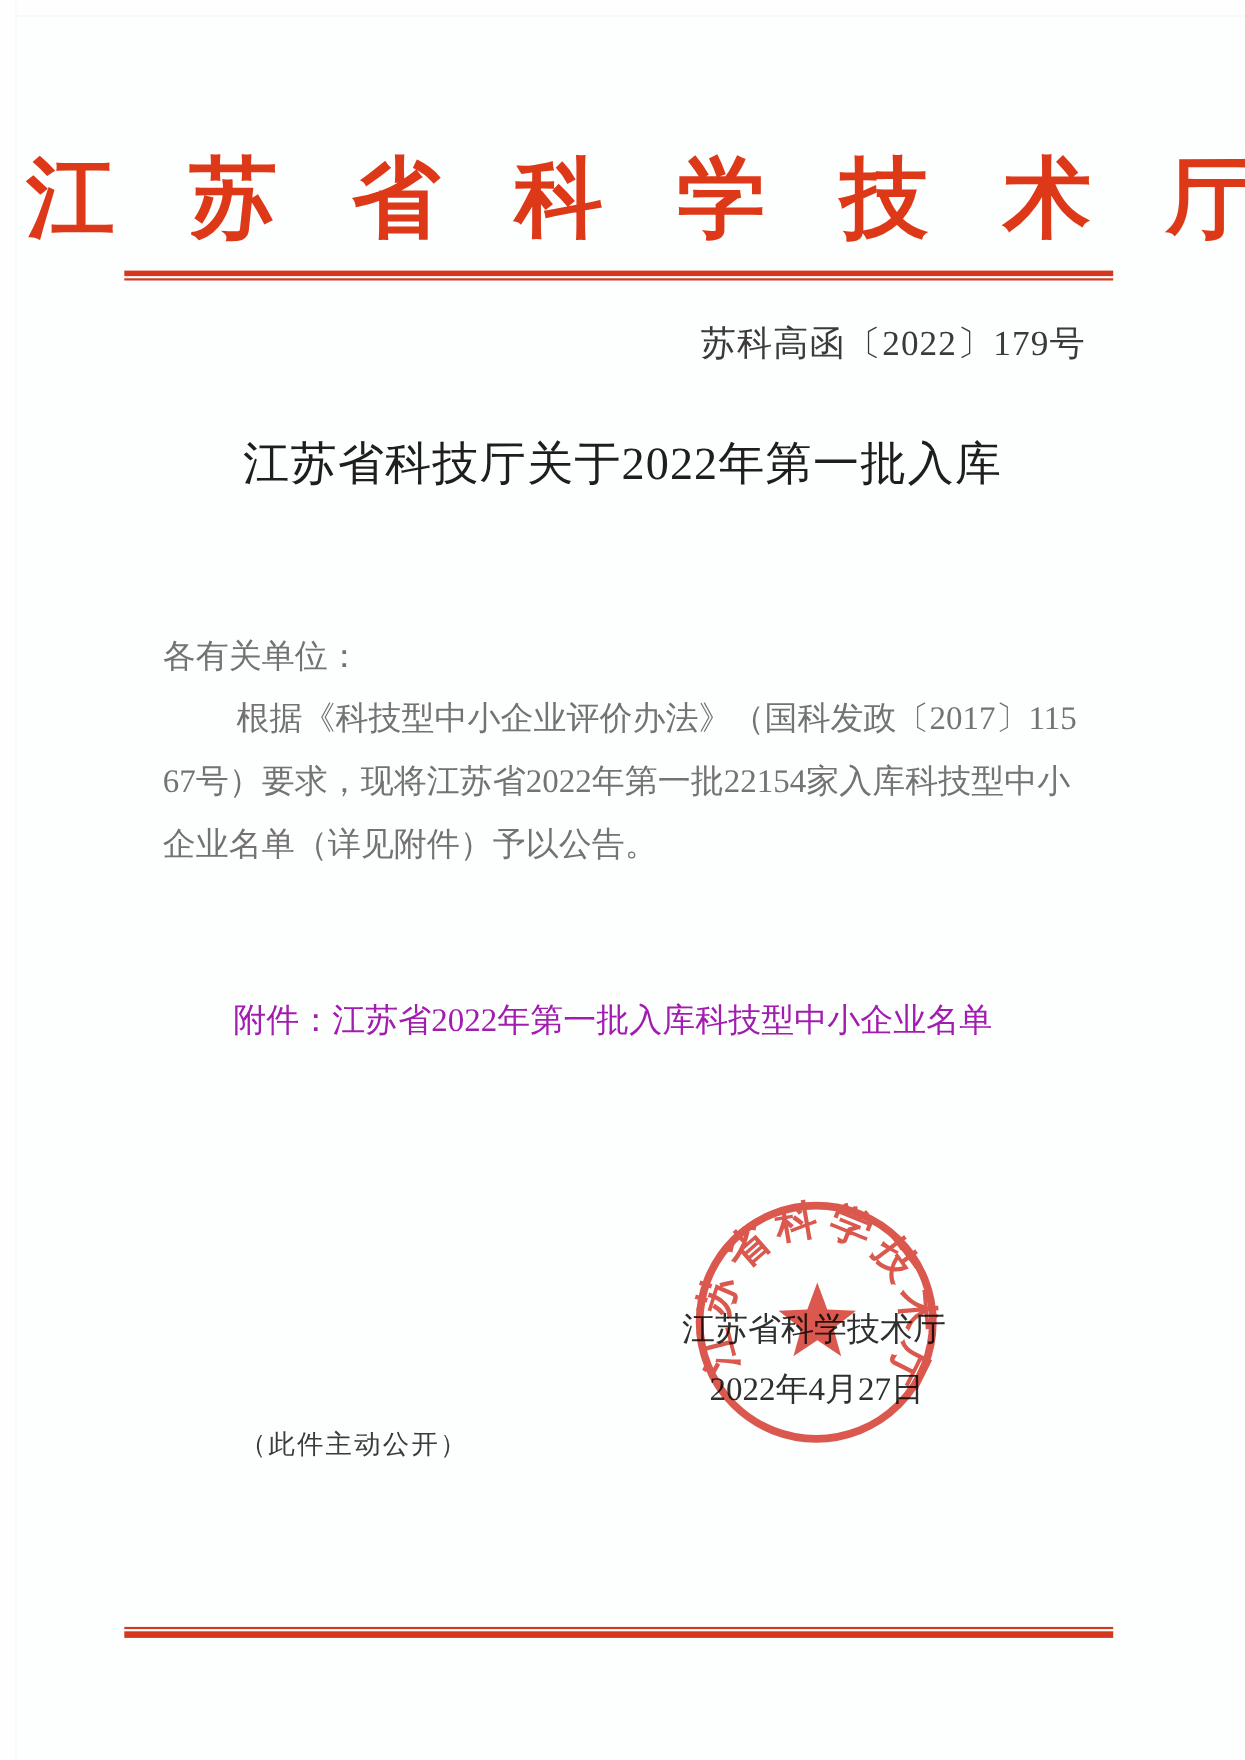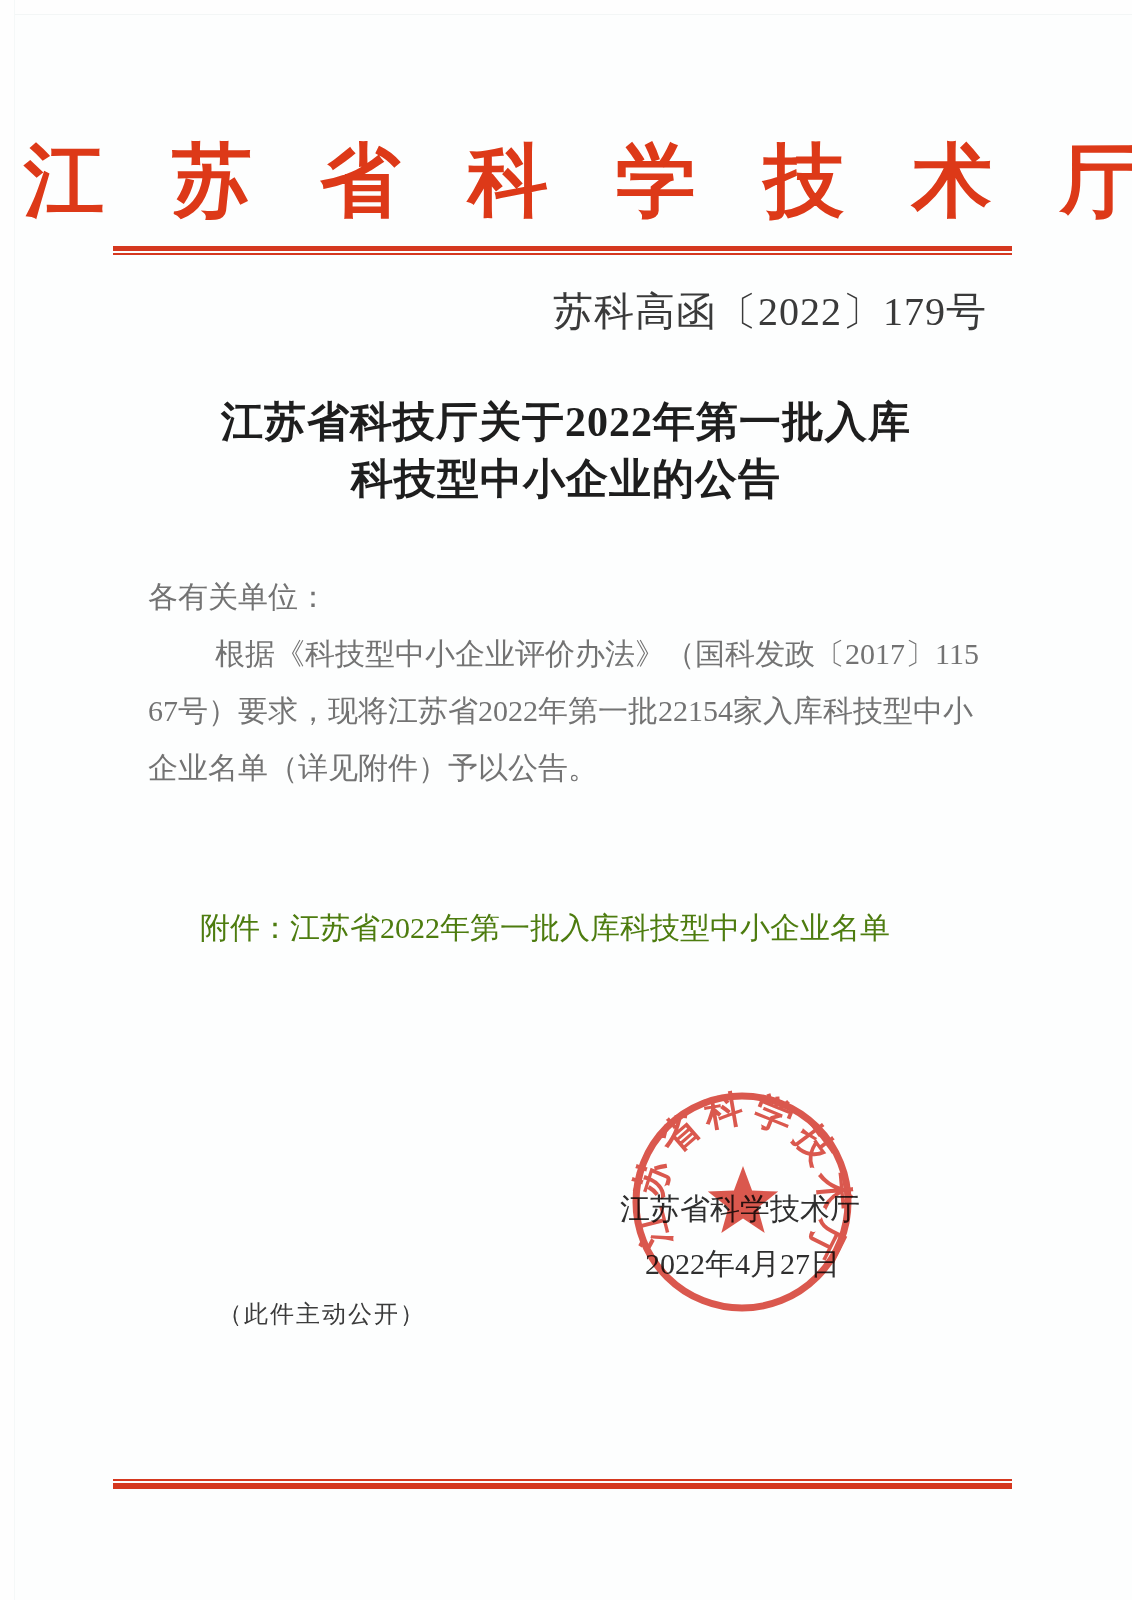--- a/index.html
+++ b/index.html
@@ -51,60 +51,60 @@
   .rule .thick { height: 5px; }
   .rule .thin  { height: 2px; }
   .rule .gap   { height: 2px; background: transparent; }
   .rule-top { top: 246px; }
   .rule-bottom { top: 1479px; }
 
   .doc-number {
     position: absolute;
     top: 294px;
     right: 145px;
-    font-size: 40px;
+    font-size: 32px;
     line-height: 36px;
     color: #3a3a3a;
     letter-spacing: 1px;
     white-space: nowrap;
   }
 
   .notice-title {
     position: absolute;
     top: 394px;
     left: 0;
     width: 100%;
     text-align: center;
     font-size: 42px;
     line-height: 57px;
-    font-weight: bold;
+    font-weight: normal;
     color: #1e1e1e;
     letter-spacing: 1px;
   }
 
   .body-block {
     position: absolute;
     top: 568px;
     left: 148px;
     width: 864px;
     font-size: 30px;
     line-height: 57px;
     color: #737373;
     white-space: nowrap;
   }
   .body-block .indent { text-indent: 67px; }
 
   .attachment {
     position: absolute;
     top: 906px;
-    left: 136px;
+    left: 148px;
     width: 864px;
     font-size: 30px;
     line-height: 44px;
-    color: #4d7c0f;
+    color: #a21caf;
     text-indent: 64px;
     white-space: nowrap;
   }
 
   .signer {
     position: absolute;
     top: 1190px;
     left: 620px;
     font-size: 30px;
     line-height: 38px;
@@ -158,21 +158,20 @@
   <div class="rule rule-top">
     <div class="thick" style="background:#d5381f;"></div>
     <div class="gap"></div>
     <div class="thin" style="background:#d5381f;"></div>
   </div>
 
   <div class="doc-number">苏科高函〔2022〕179号</div>
 
   <div class="notice-title">
     <div>江苏省科技厅关于2022年第一批入库</div>
-    <div>科技型中小企业的公告</div>
   </div>
 
   <div class="body-block">
     <div>各有关单位：</div>
     <div class="indent">根据《科技型中小企业评价办法》（国科发政〔2017〕115</div>
     <div>67号）要求，现将江苏省2022年第一批22154家入库科技型中小</div>
     <div>企业名单（详见附件）予以公告。</div>
   </div>
 
   <div class="attachment">附件：江苏省2022年第一批入库科技型中小企业名单</div>

